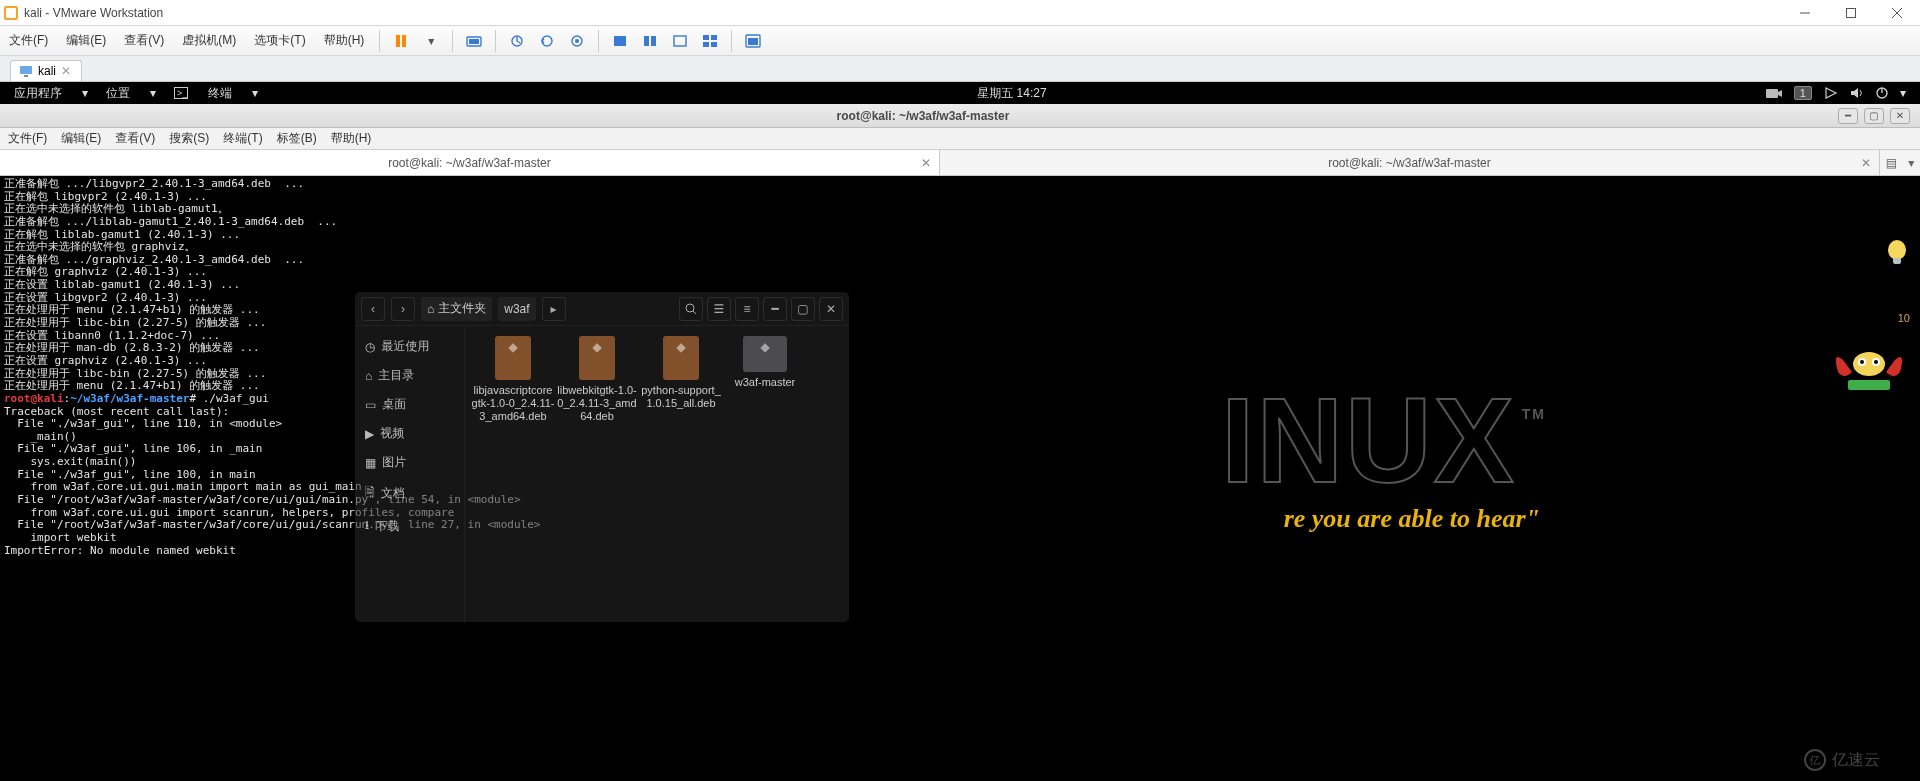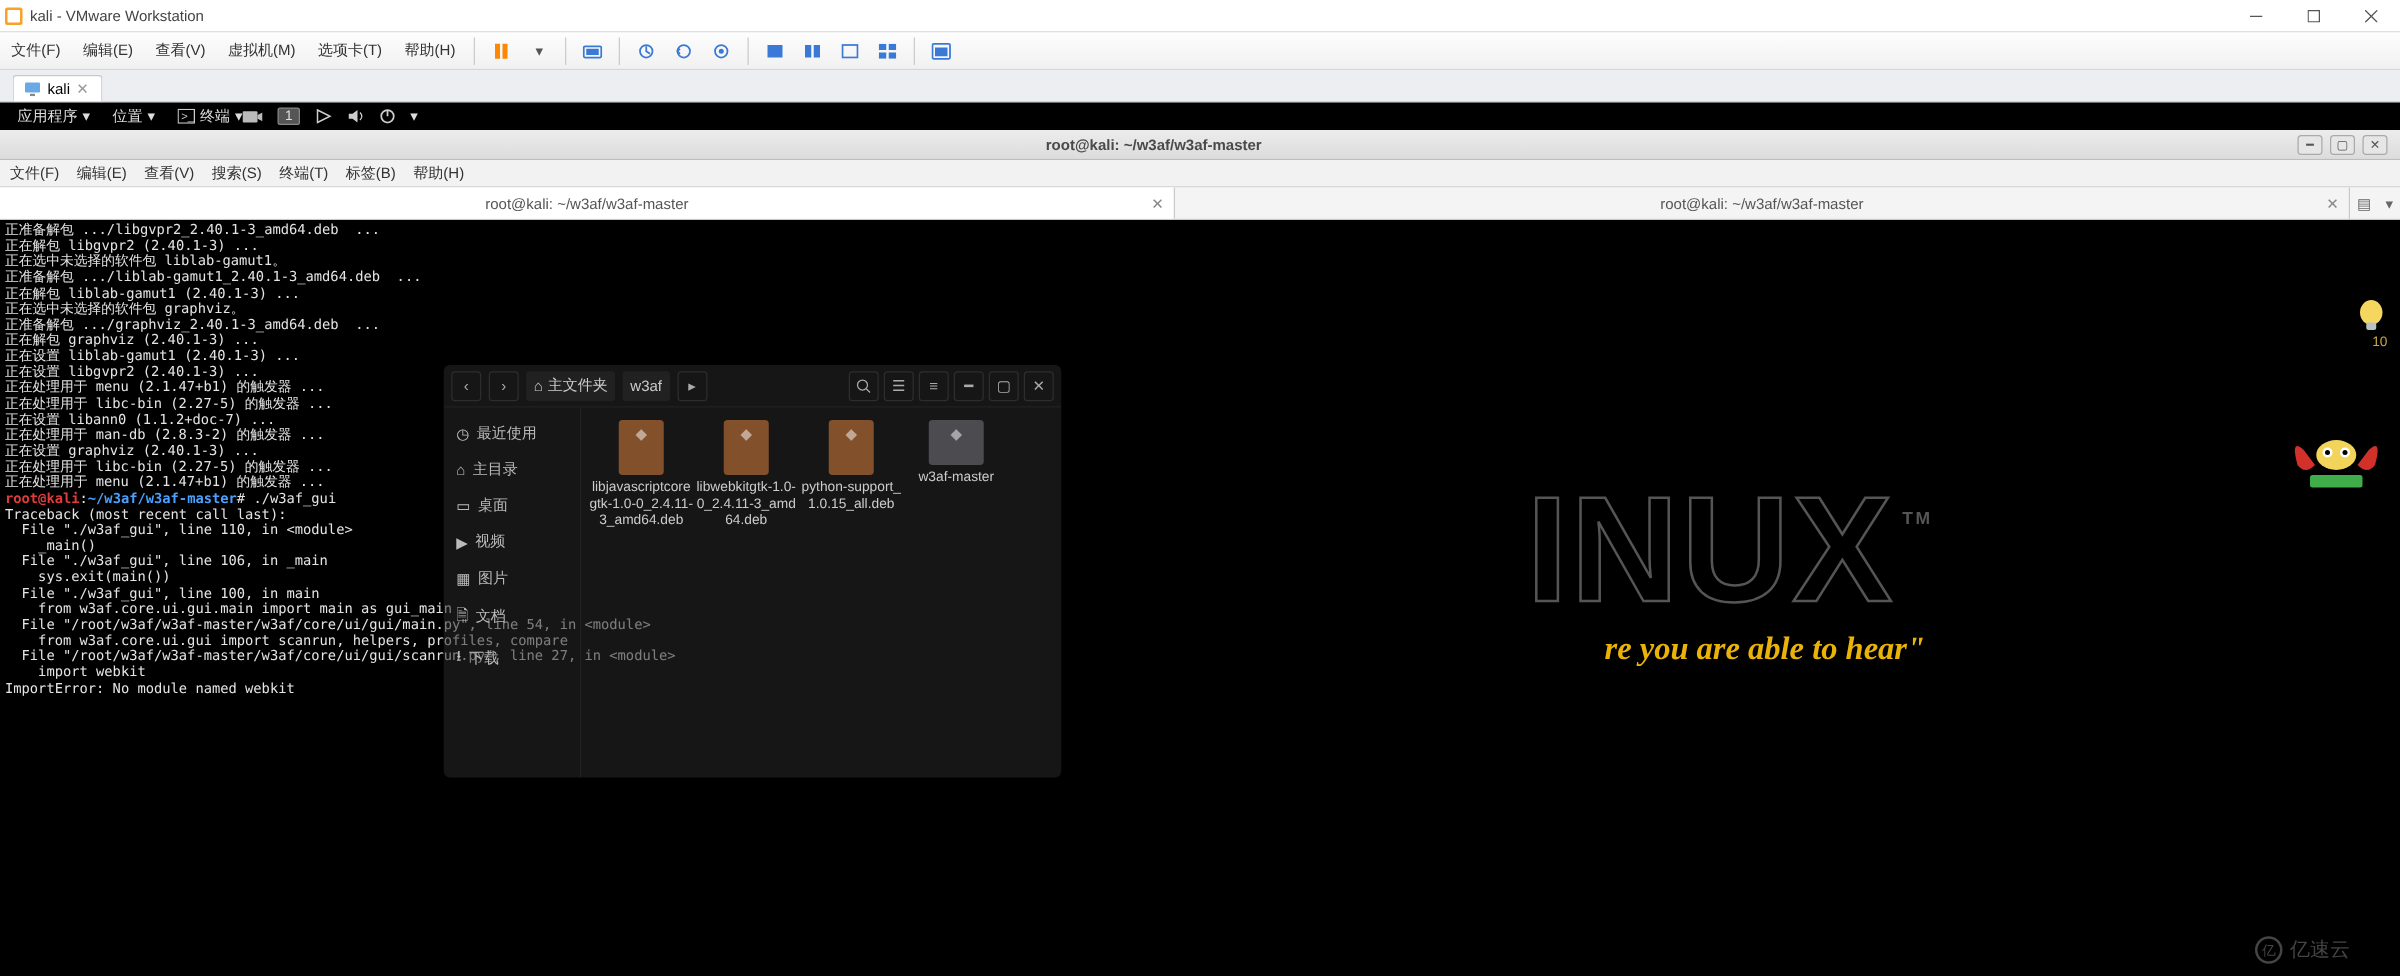--- a/index.html
+++ b/index.html
@@ -18,21 +18,21 @@
   .vm-icon { width:20px; height:20px; margin:0 5px; display:flex; align-items:center; justify-content:center; color:#555;}
   .vm-icon.orange { color:#f80;}
   .vm-icon.blue { color:#3a7ad6;}
 
   .tabbar { height:26px; background:#eceef1; border-bottom:1px solid #c9c9c9; display:flex; align-items:flex-end; padding-left:10px;}
   .vm-tab { display:flex; align-items:center; gap:5px; background:#fff; border:1px solid #c9c9c9; border-bottom:none; border-radius:3px 3px 0 0; padding:3px 10px 3px 8px; font-size:12px;}
   .vm-tab .x { color:#999; }
 
   .kali-top { height:22px; background:#000; color:#ddd; display:flex; align-items:center; font-size:12px; }
   .kali-top .left { display:flex; align-items:center; gap:18px; padding-left:14px;}
-  .kali-top .left .item { display:flex; align-items:center; gap:4px;}
+  .kali-top .left .item { display:flex; align-items:center; gap:20px;}
   .kali-top .center { flex:1; text-align:center;}
   .kali-top .right { display:flex; align-items:center; gap:12px; padding-right:14px;}
   .kali-top .badge { background:#555; border:1px solid #888; padding:0 5px; font-size:11px; border-radius:2px;}
 
   .term-title { height:24px; background:linear-gradient(#ececec,#dcdcdc); display:flex; align-items:center; border-bottom:1px solid #bdbdbd; }
   .term-title .tt-text { flex:1; text-align:center; font-weight:bold; color:#4a4a4a;}
   .term-title .tbtn { width:20px; height:16px; margin-right:6px; display:flex; align-items:center; justify-content:center; border:1px solid #aaa; border-radius:3px; background:#e6e6e6; color:#555; font-size:10px;}
 
   .term-menubar { height:22px; background:#f2f2f2; border-bottom:1px solid #cfcfcf; display:flex; align-items:center; padding-left:8px; gap:14px; color:#333;}
 
@@ -60,21 +60,21 @@
   .f-item { width:84px; display:flex; flex-direction:column; align-items:center; text-align:center; gap:4px; font-size:11px; color:#ccc; line-height:1.2;}
   .f-icon { width:36px; height:44px; background:rgba(205,120,60,0.6); border-radius:3px; position:relative;}
   .f-icon.folder { background:rgba(120,120,130,0.55); height:36px; width:44px;}
   .f-icon::before { content:"◆"; position:absolute; top:4px; left:50%; transform:translateX(-50%); color:rgba(255,255,255,0.5); font-size:12px;}
 
   .bg-text { position:absolute; right:380px; top:210px; color:#222; font-weight:bold; letter-spacing:2px; font-family:Arial,sans-serif; text-align:right;}
   .bg-text .big { font-size:120px; -webkit-text-stroke:2px #555; color:transparent; line-height:0.9;}
   .bg-text .slogan { font-size:26px; color:#eab308; font-family:"Times New Roman",serif; font-style:italic; letter-spacing:0; margin-top:10px;}
   .tm { font-size:14px; color:#555; vertical-align:top; position:relative; top:20px; left:6px;}
 
-  .badge-num { position:absolute; right:10px; top:62px; color:#c9a64a; font-size:11px; display:flex; flex-direction:column; align-items:flex-end;}
+  .badge-num { position:absolute; right:10px; top:62px; color:#c9a64a; font-size:11px; display:flex; flex-direction:column; align-items:flex-end;gap:44px;}
   .dragon-ico { position:absolute; right:10px; top:170px; width:82px; height:48px;}
 
   .watermark { position:absolute; right:40px; bottom:10px; display:flex; align-items:center; gap:6px; opacity:0.5; color:#888; font-size:16px;}
   .watermark .circ { width:22px; height:22px; border:2px solid #888; border-radius:50%; display:flex; align-items:center; justify-content:center; font-size:11px;}
 
   .col { display:flex; flex-direction:column; height:100%;}
 </style>
 </head>
 <body>
 
@@ -210,20 +210,21 @@
         <span>
             <svg width="14" height="12">
               <rect x="0.5" y="0.5" width="13" height="11" fill="none" stroke="#ccc"></rect>
               <text x="3" y="9" font-size="9" fill="#ccc">&gt;_</text>
             </svg>
           </span>
         <span>终端</span>
           <span>▾</span>
       </div>
     </div>
+    <div class="center">星期五 14:27</div>
     <div class="right">
       <span>
           <svg width="16" height="12">
             <rect x="0" y="2" width="12" height="9" rx="1" fill="#bbb"></rect>
             <path d="M12 5 l4 -2 v7 l-4 -2 z" fill="#bbb"></path>
           </svg>
         </span>
       <span class="badge">1</span>
       <span>
           <svg width="14" height="14">

